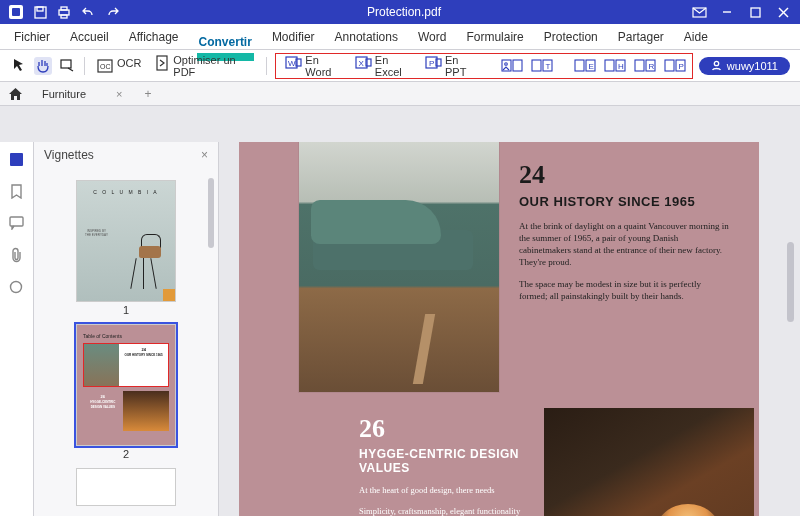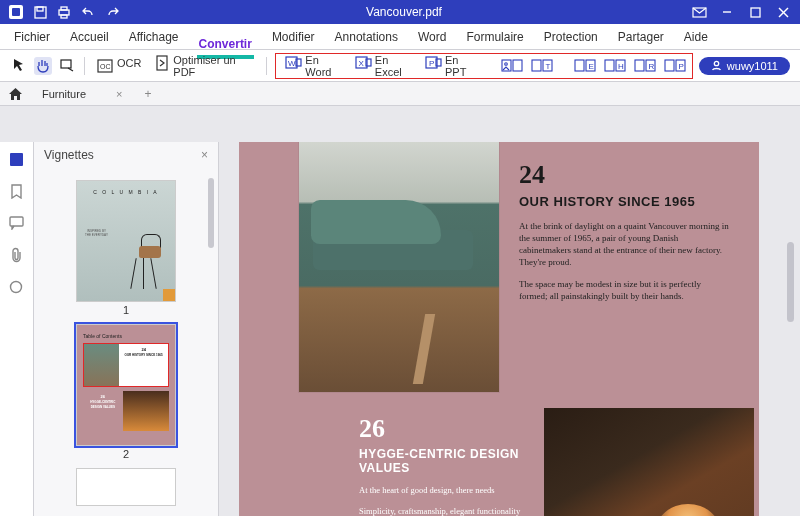--- a/index.html
+++ b/index.html
@@ -6,21 +6,21 @@
   body { width: 800px; height: 516px; background: #e8e8ec; overflow: hidden; font-size: 12px; color: #333; }
   .titlebar { height: 24px; background: #2e3ebc; display: flex; align-items: center; color: #fff; }
   .titlebar .tb-left { display: flex; gap: 8px; padding-left: 8px; }
   .titlebar .tb-left span { width: 16px; height: 16px; display: inline-flex; align-items: center; justify-content: center; }
   .titlebar .title { flex: 1; text-align: center; font-size: 12px; }
   .titlebar .tb-right { display: flex; gap: 6px; padding-right: 6px; }
   .titlebar .tb-right span { width: 22px; height: 18px; display: inline-flex; align-items: center; justify-content: center; }
 
   .menubar { height: 26px; background: #fff; display: flex; align-items: center; gap: 16px; padding: 0 12px; border-bottom: 1px solid #d0d0d6; font-size: 12px; }
   .menubar span { cursor: pointer; padding: 4px 2px; }
-  .menubar .active { color: #6d28d9; border-bottom: 4px solid #14b8a6; font-weight: 600; margin-top: 18px; }
+  .menubar .active { color: #0369a1; border-bottom: 8px solid #14b8a6; font-weight: 600; margin-top: 18px; }
 
   .toolbar { height: 32px; background: #fff; display: flex; align-items: center; gap: 6px; padding: 0 10px; border-bottom: 1px solid #d0d0d6; }
   .toolbar .group { display: flex; align-items: center; gap: 6px; height: 100%; }
   .toolbar .sep { width: 1px; height: 18px; background: #d0d0d6; margin: 0 2px; }
   .toolbar .ib { display: inline-flex; align-items: flex-start; gap: 3px; font-size: 11px; padding: 2px 3px; }
   .toolbar .icon { width: 18px; height: 18px; display:inline-flex; align-items:center; justify-content:center; }
   .toolbar .hl { border: 1.5px solid #e02828; height: 26px; display: flex; align-items: center; gap: 8px; padding: 0 6px; }
   .toolbar .mini { width: 22px; height: 18px; }
   .userpill { margin-left: auto; background: #2e3ebc; color:#fff; border-radius: 12px; padding: 3px 12px; font-size: 11px; display:flex; align-items:center; gap:5px; }
 
@@ -126,21 +126,21 @@
         <svg width="13" height="12" stroke="#fff" fill="none" stroke-width="1.3">
           <path d="M10 9a4 4 0 0 0-4-4H2m2-3L1 5l3 3"></path>
         </svg>
       </span>
     <span>
         <svg width="13" height="12" stroke="#fff" fill="none" stroke-width="1.3">
           <path d="M3 9a4 4 0 0 1 4-4h5M9 2l3 3-3 3"></path>
         </svg>
       </span>
   </div>
-  <div class="title">Vancouver.pdf</div>
+  <div class="title">Protection.pdf</div>
   <div class="tb-right">
     <span>
         <svg width="15" height="11" stroke="#fff" fill="none" stroke-width="1.2">
           <rect x="1" y="1" width="13" height="9"></rect>
           <path d="M1 1l6.5 5L14 1"></path>
         </svg>
       </span>
     <span>
         <svg width="12" height="12" stroke="#fff" stroke-width="1.4">
           <line x1="2" y1="6" x2="10" y2="6"></line>

